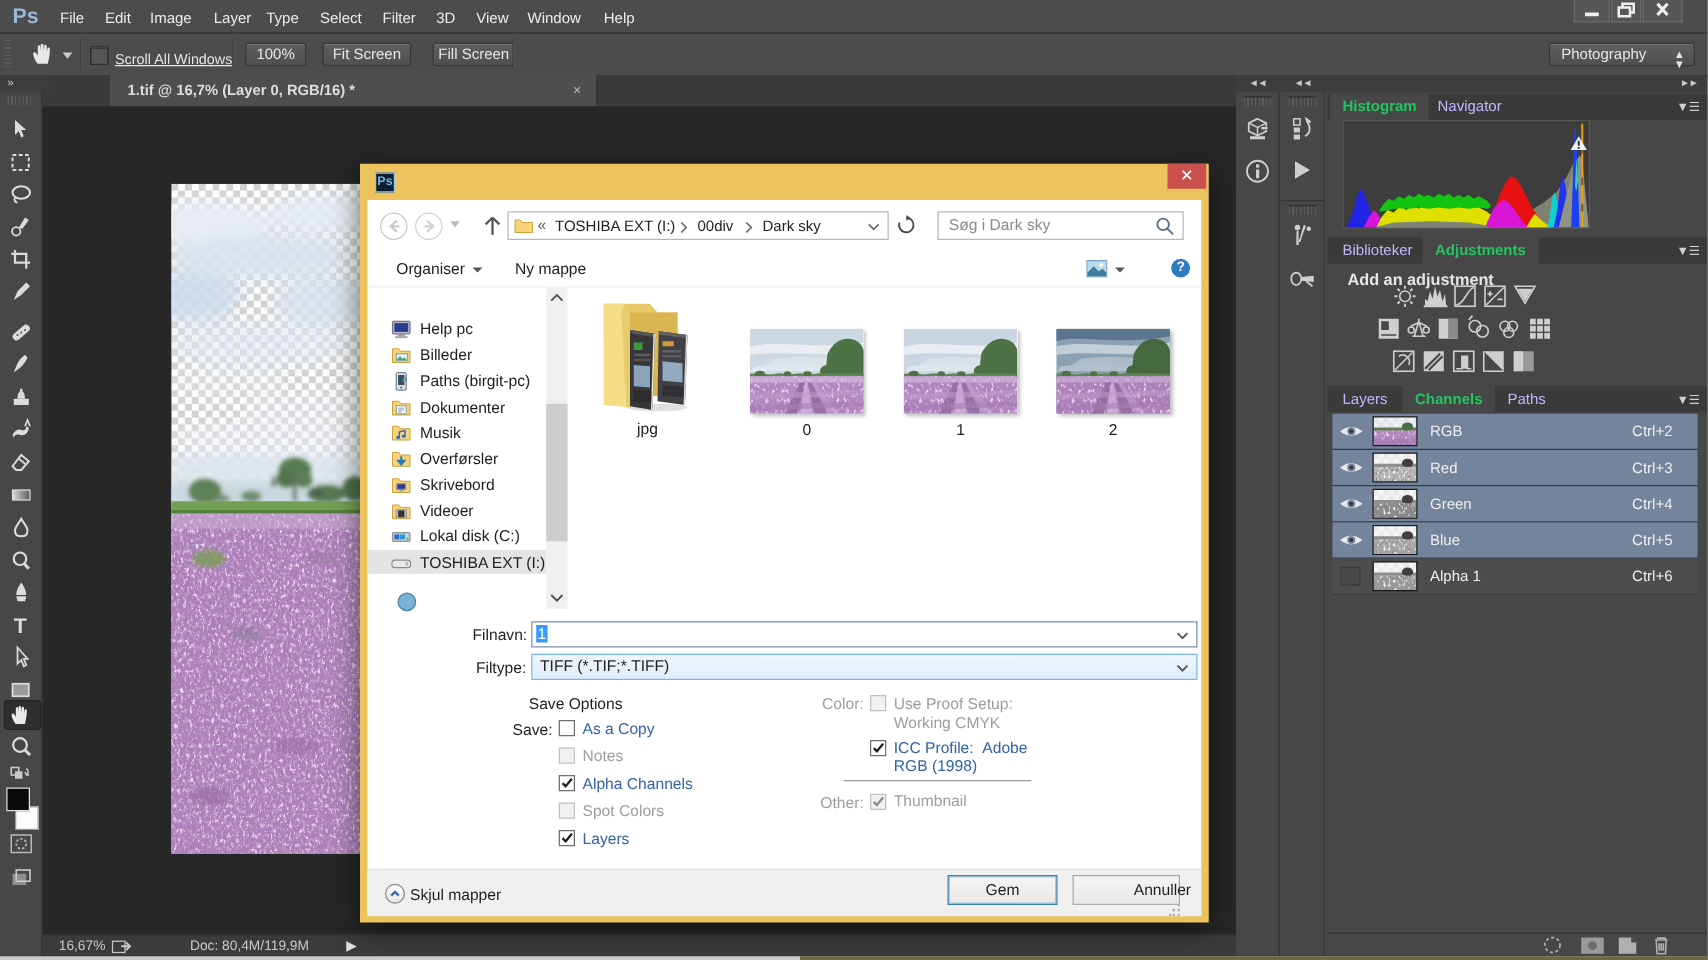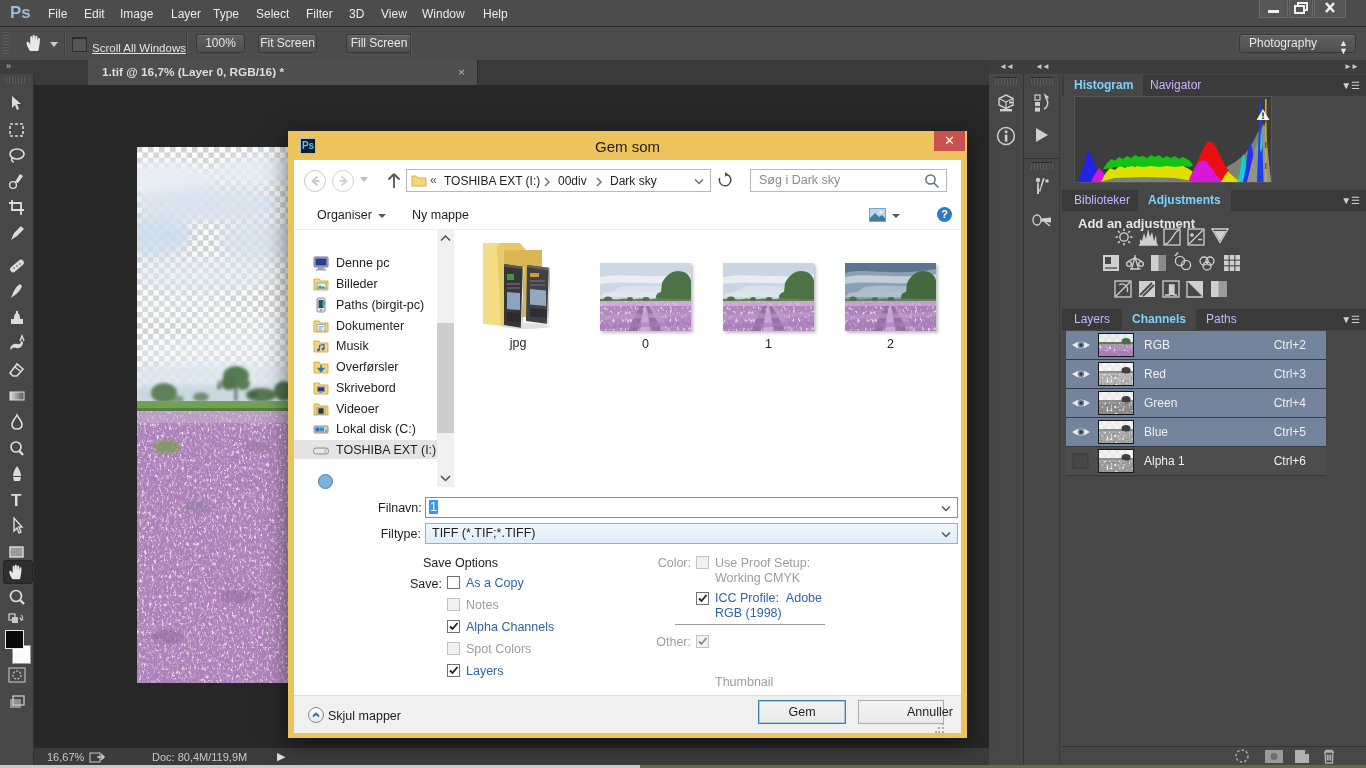--- a/index.html
+++ b/index.html
@@ -23,25 +23,25 @@
 .tool{position:absolute;left:7px;width:20px;height:20px;}
 .tool svg{display:block;}
 
 #canvas{left:34px;top:85px;width:955px;height:662px;background:#272727;}
 #statusbar{left:34px;top:747px;width:955px;height:18px;background:#3b3b3b;border-top:1px solid #2a2a2a;color:#c9c9c9;font-size:11px;}
 #bottomstrip{left:0;top:765px;width:1366px;height:3px;background:#c9c9c9;}
 .grip{height:7px;background:repeating-linear-gradient(90deg,#5a5a5a 0 1px,transparent 1px 3px);margin:3px 6px 0 6px;border-top:1px solid #2f2f2f;}
 
 .ptabrow{position:absolute;background:#3a3a3a;height:21px;width:304px;left:1062px;}
 .ptab{position:absolute;top:0;height:21px;line-height:21px;font-size:12px;padding:0 10px;color:#c4b5fd;}
-.ptab.on{background:#474747;color:#7dd3fc;font-weight:bold;}
+.ptab.on{background:#474747;color:#22c55e;font-weight:bold;}
 .pmenu{position:absolute;right:6px;top:5px;color:#cfcfcf;font-size:10px;}
 .panelbody{position:absolute;left:1062px;width:304px;background:#474747;}
 
-.chrow{position:absolute;left:1066px;width:260px;height:28px;}
+.chrow{position:absolute;left:1066px;width:292px;height:28px;}
 .chrow .nm{position:absolute;left:78px;top:7px;font-size:12px;color:#efefef;}
 .chrow .ks{position:absolute;right:20px;top:7px;font-size:12px;color:#efefef;}
 .eyebx{position:absolute;left:4px;top:4px;width:22px;height:20px;}
 .thumb{position:absolute;left:32px;top:2px;width:36px;height:24px;border:1px solid #191919;box-sizing:border-box;}
 
 #dlg{left:288px;top:131px;width:679px;height:607px;background:#ecc35d;box-shadow:0 5px 22px rgba(0,0,0,.55);}
 #dlgc{position:absolute;left:6px;top:29px;right:6px;bottom:6px;background:#fff;}
 .w8btn{position:absolute;height:24px;background:linear-gradient(#f4f4f4,#e9e9e9);border:1px solid #ababab;box-sizing:border-box;text-align:center;font-size:12.5px;color:#1e1e1e;line-height:22px;}
 .navitem{position:absolute;left:0px;width:210px;height:21px;font-size:12.5px;color:#1e1e1e;}
 .navitem .ic{position:absolute;left:19px;top:2px;width:16px;height:16px;}
@@ -86,21 +86,21 @@
   <div class="abs" style="left:3px;top:5px;width:6px;height:22px;background:repeating-linear-gradient(#5c5c5c 0 1px,transparent 1px 3px);"></div>
   <div class="abs" style="left:24px;top:6px;"><svg width="22" height="20" viewBox="0 0 22 20">
           <path d="M6 18 C4 15 2.5 12 2.5 10 C2.5 8.6 4.2 8.2 5 9.6 L6.2 11.5 L6.2 4.4 C6.2 2.8 8.2 2.8 8.3 4.4 L8.6 8 L8.6 3.2 C8.6 1.6 10.7 1.6 10.8 3.2 L11 7.9 L11.3 3.9 C11.4 2.4 13.3 2.4 13.4 4 L13.5 8.5 L13.9 5.9 C14.1 4.5 15.9 4.6 15.9 6.1 C15.9 9.5 15.5 13.5 14.2 18 Z" fill="#e8e8e8"></path>
         </svg></div>
   <div class="abs" style="left:50px;top:15px;width:0;height:0;border-left:4px solid transparent;border-right:4px solid transparent;border-top:5px solid #ccc;"></div>
   <div class="vsep" style="left:64px;"></div>
   <div class="abs" style="left:72px;top:10px;width:13px;height:13px;background:#565656;border:1px solid #2e2e2e;box-shadow:inset 0 1px 1px rgba(0,0,0,.5);"></div>
   <span class="abs" style="left:92px;top:15px;color:#e3e3e3;font-size:11.5px;text-decoration:underline;">Scroll All Windows</span>
   <div class="vsep" style="left:186px;"></div>
   <div class="optbtn" style="left:196px;width:49px;">100%</div>
-  <div class="optbtn" style="left:258px;width:59px;">Fit Screen</div>
+  <div class="optbtn" style="left:258px;width:71px;">Fit Screen</div>
   <div class="optbtn" style="left:346px;width:66px;">Fill Screen</div>
   <div class="vsep" style="left:410px;"></div>
   <div class="optbtn" style="left:1239px;width:117px;text-align:left;padding-left:9px;">Photography<span style="position:absolute;right:7px;top:0px;font-size:9px;">▲<br></span><span style="position:absolute;right:7px;top:8px;font-size:9px;">▼</span></div>
 </div>
 
 <div class="abs" id="tabbar">
   <div id="doctab">1.tif @ 16,7% (Layer 0, RGB/16) * <span style="position:absolute;right:12px;top:0;font-weight:normal;color:#bbb;">×</span></div>
 </div>
 
 <div class="abs" id="tooldock">
@@ -618,21 +618,20 @@
           <path d="M262 5 L272 5 M264 5 L264 3.5 L270 3.5 L270 5 M263 5 L263.6 16 L270.4 16 L271 5 M265.3 7.5 L265.3 13.5 M267 7.5 L267 13.5 M268.7 7.5 L268.7 13.5"></path>
         </g>
   </svg>
 </div>
 
 <div class="abs" id="panels"></div>
 
 <div class="abs" id="dlg">
 
   <div class="abs" style="left:12px;top:7px;width:16px;height:16px;background:#0d1e30;border:1px solid #9ec3de;box-sizing:border-box;color:#6fb7e8;font-size:10px;font-weight:bold;text-align:center;line-height:14px;">Ps</div>
-  <div class="abs" style="left:0;top:7px;width:679px;text-align:center;font-size:15px;color:#1e1e1e;">Gem som</div>
   <div class="abs" style="left:646px;top:0;width:31px;height:20px;background:#c9504c;color:#fff;text-align:center;font-size:13px;line-height:19px;">✕</div>
 
   <div id="dlgc">
 
     <div class="abs" style="left:10px;top:10px;width:22px;height:22px;border:1px solid #c9c9c9;border-radius:50%;box-sizing:border-box;"><svg width="20" height="20">
             <path d="M12.5 5.5 L7.5 10 L12.5 14.5 M7.5 10 L14.5 10" stroke="#c9c9c9" stroke-width="1.8" fill="none"></path>
           </svg></div>
     <div class="abs" style="left:38px;top:10px;width:22px;height:22px;border:1px solid #d3d3d3;border-radius:50%;box-sizing:border-box;"><svg width="20" height="20">
             <path d="M8.5 5.5 L13.5 10 L8.5 14.5 M13.5 10 L6.5 10" stroke="#d3d3d3" stroke-width="1.8" fill="none"></path>
           </svg></div>
@@ -685,21 +684,21 @@
     <div class="abs" style="left:0;top:69px;width:667px;height:1px;background:#ededed;"></div>
 
     <div id="navpane">
       <div class="navitem" style="top:93px;">
             <span class="ic"><svg width="16" height="16">
                 <rect x="1" y="2" width="14" height="10" rx="1" fill="#b5bdc9" stroke="#6e7687"></rect>
                 <rect x="2.5" y="3.5" width="11" height="7" fill="#2b3b8f"></rect>
                 <rect x="5" y="12" width="6" height="2" fill="#9aa2ae"></rect>
                 <rect x="3" y="14" width="10" height="1.5" fill="#9aa2ae"></rect>
               </svg></span>
-            <span class="lb">Denne pc</span>
+            <span class="lb">Help pc</span>
           </div>
       <div class="navitem" style="top:114px;">
             <span class="ic"><svg width="16" height="16">
                 <path d="M1 3 L6 3 L7.5 5 L15 5 L15 14 L1 14 Z" fill="#f7d478" stroke="#caa23e" stroke-width="0.8"></path>
                 <rect x="4" y="7" width="9" height="5.5" fill="#e8f0f8" stroke="#8aa"></rect>
                 <path d="M4.5 11.5 L7 9 L9 11 L10.5 10 L12.5 12 L4.5 12 Z" fill="#4a7"></path>
               </svg></span>
             <span class="lb">Billeder</span>
           </div>
       <div class="navitem" style="top:135px;">
@@ -938,21 +937,21 @@
         </div>
     <span class="dtxt blue" style="position:absolute;left:421px;top:431px;">ICC Profile:&nbsp;&nbsp;Adobe</span>
     <span class="dtxt blue" style="position:absolute;left:421px;top:446px;">RGB (1998)</span>
     <div class="abs" style="left:381px;top:464px;width:150px;height:1px;background:#9a9a9a;"></div>
     <span class="dtxt gray" style="position:absolute;left:340px;top:475px;width:57px;text-align:right;">Other:</span>
     <div class="chk dis" style="left:402px;top:475px;">
           <svg width="12" height="11">
             <path d="M2 5.5 L4.5 8 L9.5 2" stroke="#8a8a8a" stroke-width="1.8" fill="none"></path>
           </svg>
         </div>
-    <span class="dtxt gray" style="position:absolute;left:421px;top:474px;margin-top:41px;">Thumbnail</span>
+    <span class="dtxt gray" style="position:absolute;left:421px;top:474px;">Thumbnail</span>
 
     <div class="abs" style="left:0;top:535px;width:667px;height:37px;background:#f0f0f0;border-top:1px solid #dfdfdf;">
       <div style="position:absolute;left:14px;top:11px;width:16px;height:16px;border-radius:50%;background:linear-gradient(#fdfdfd,#e8e8e8);border:1px solid #8a8a8a;box-sizing:border-box;"><svg width="14" height="14">
               <path d="M4 8.5 L7 5.5 L10 8.5" stroke="#2e6bb0" stroke-width="1.8" fill="none"></path>
             </svg></div>
       <span class="dtxt" style="position:absolute;left:34px;top:13px;">Skjul mapper</span>
       <div class="w8btn" style="left:464px;top:4px;width:88px;border-color:#3c7fb1;box-shadow:0 0 0 1px #a8c8e0 inset;">Gem</div>
       <div class="w8btn" style="left:564px;top:4px;width:86px;padding-left:48px;">Annuller</div>
       <svg width="10" height="10" style="position:absolute;left:641px;top:27px;">
             <g fill="#b0b0b0">

